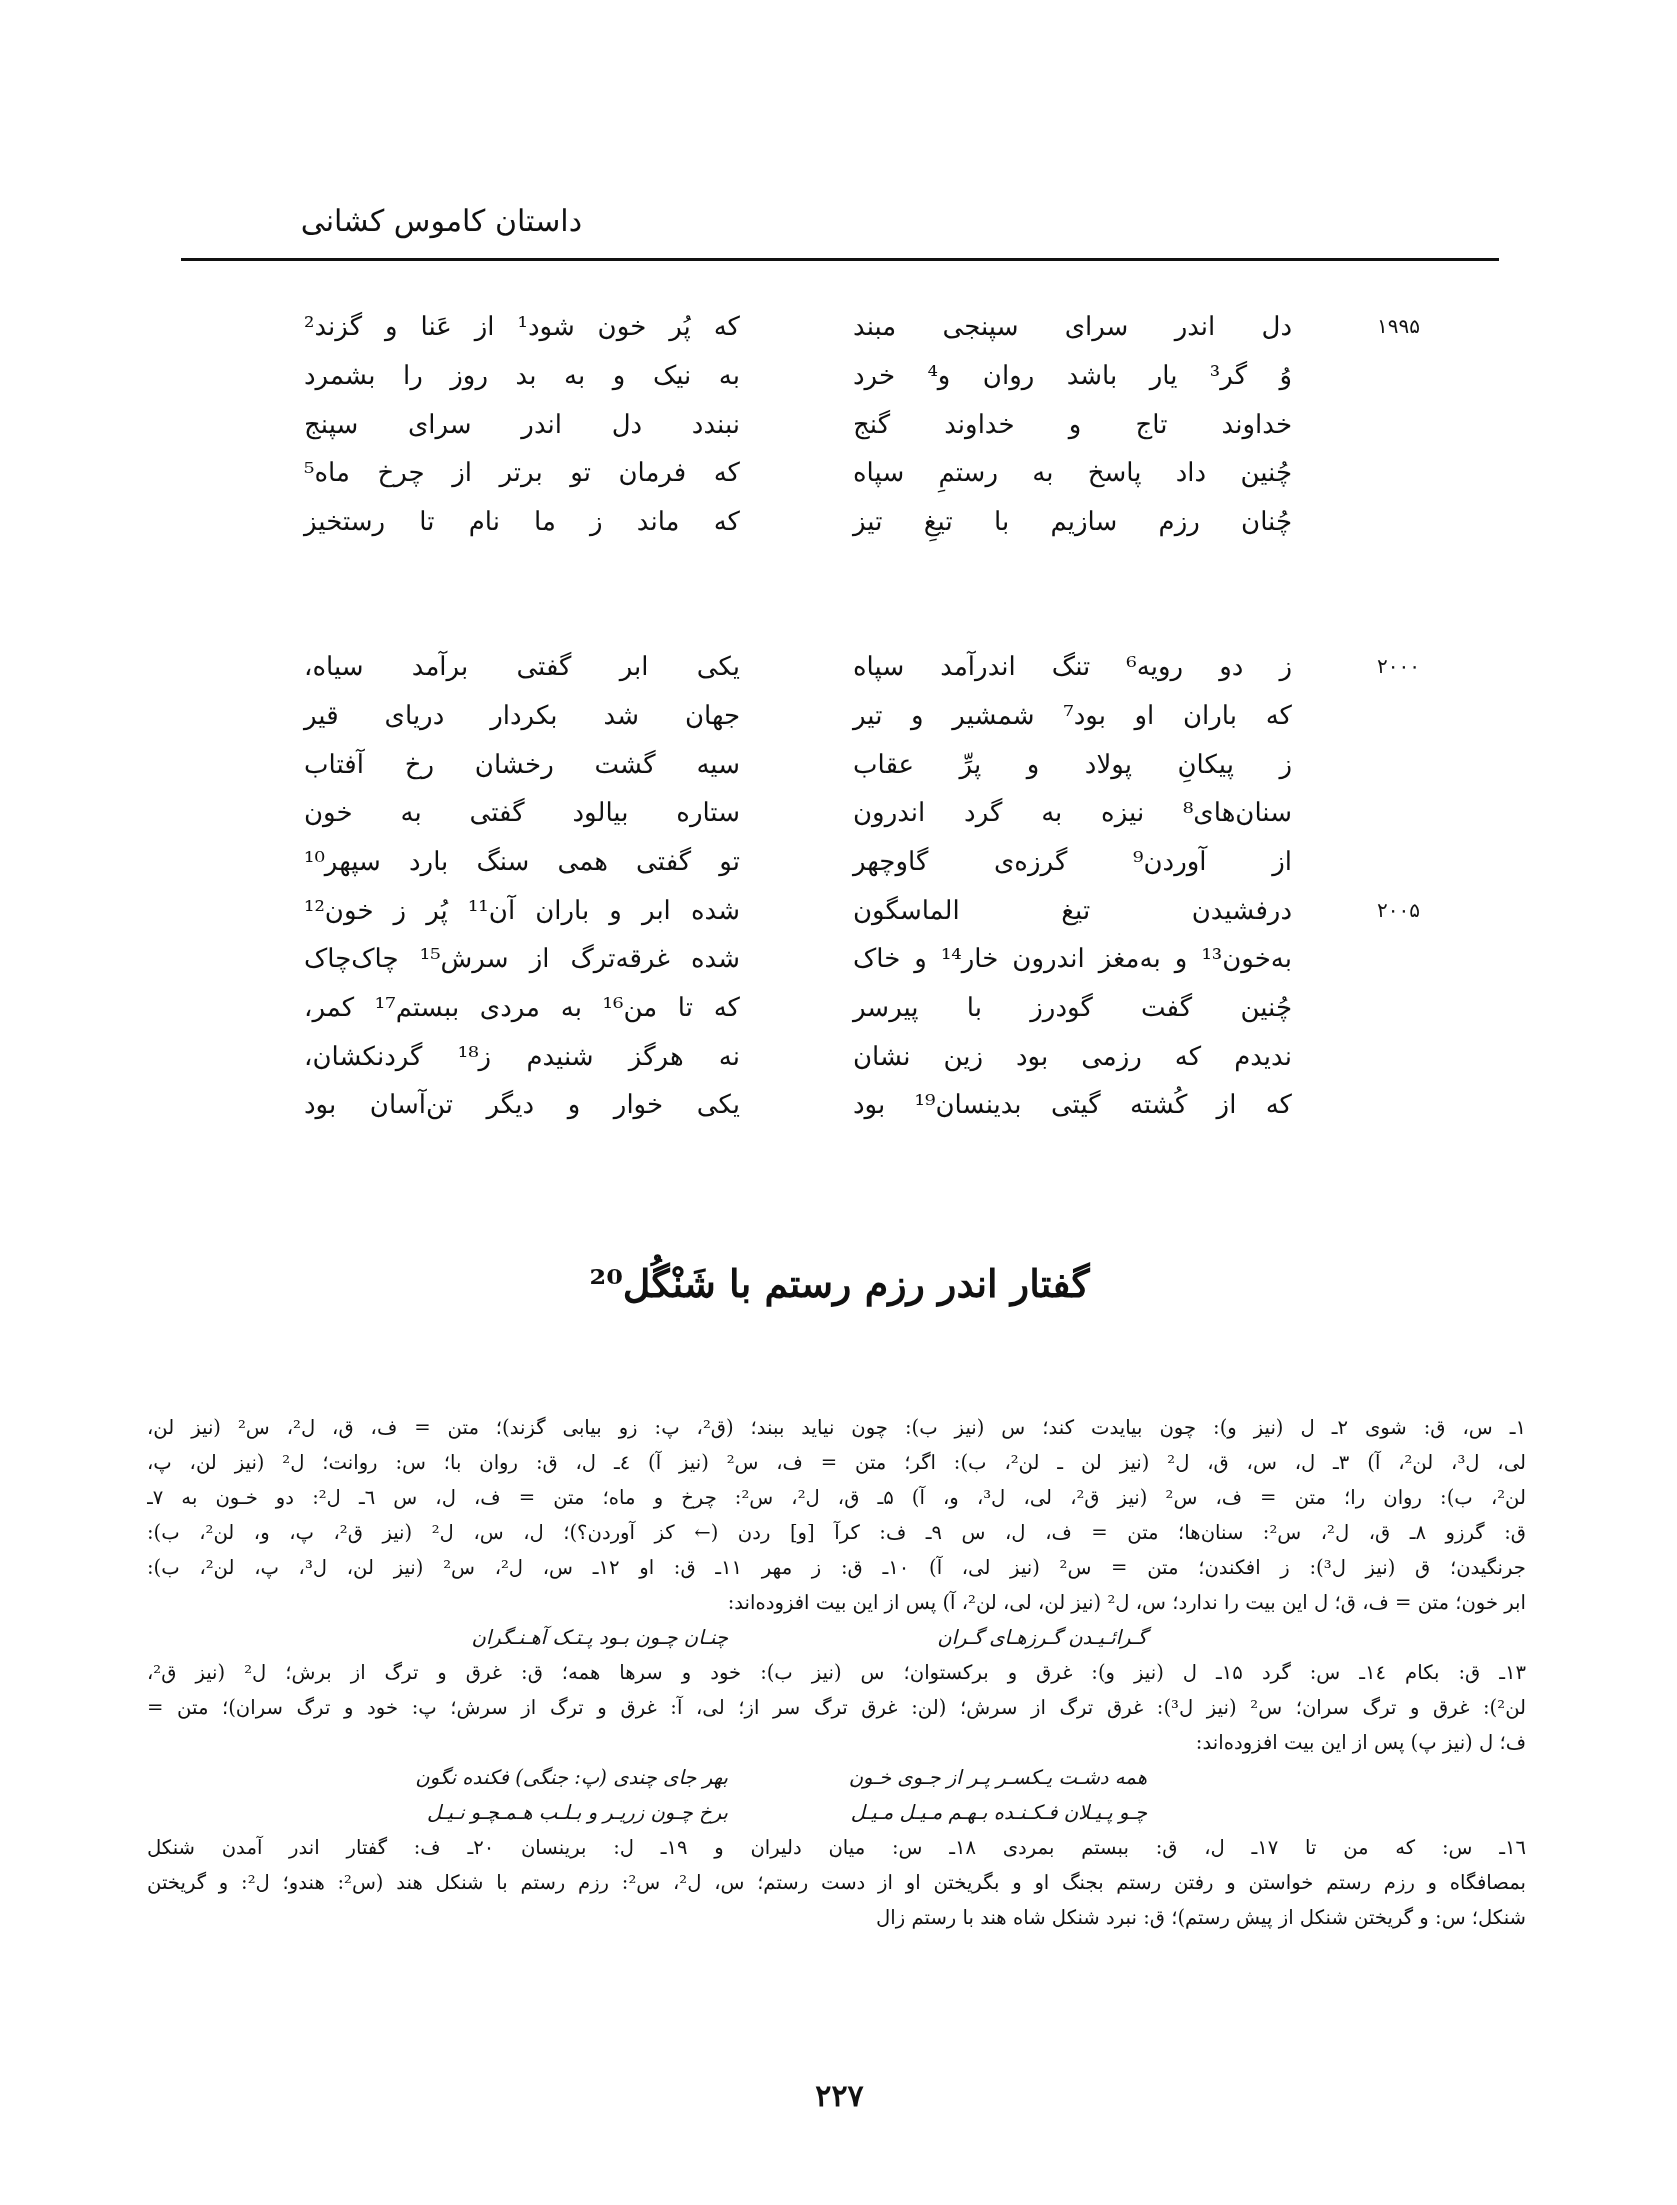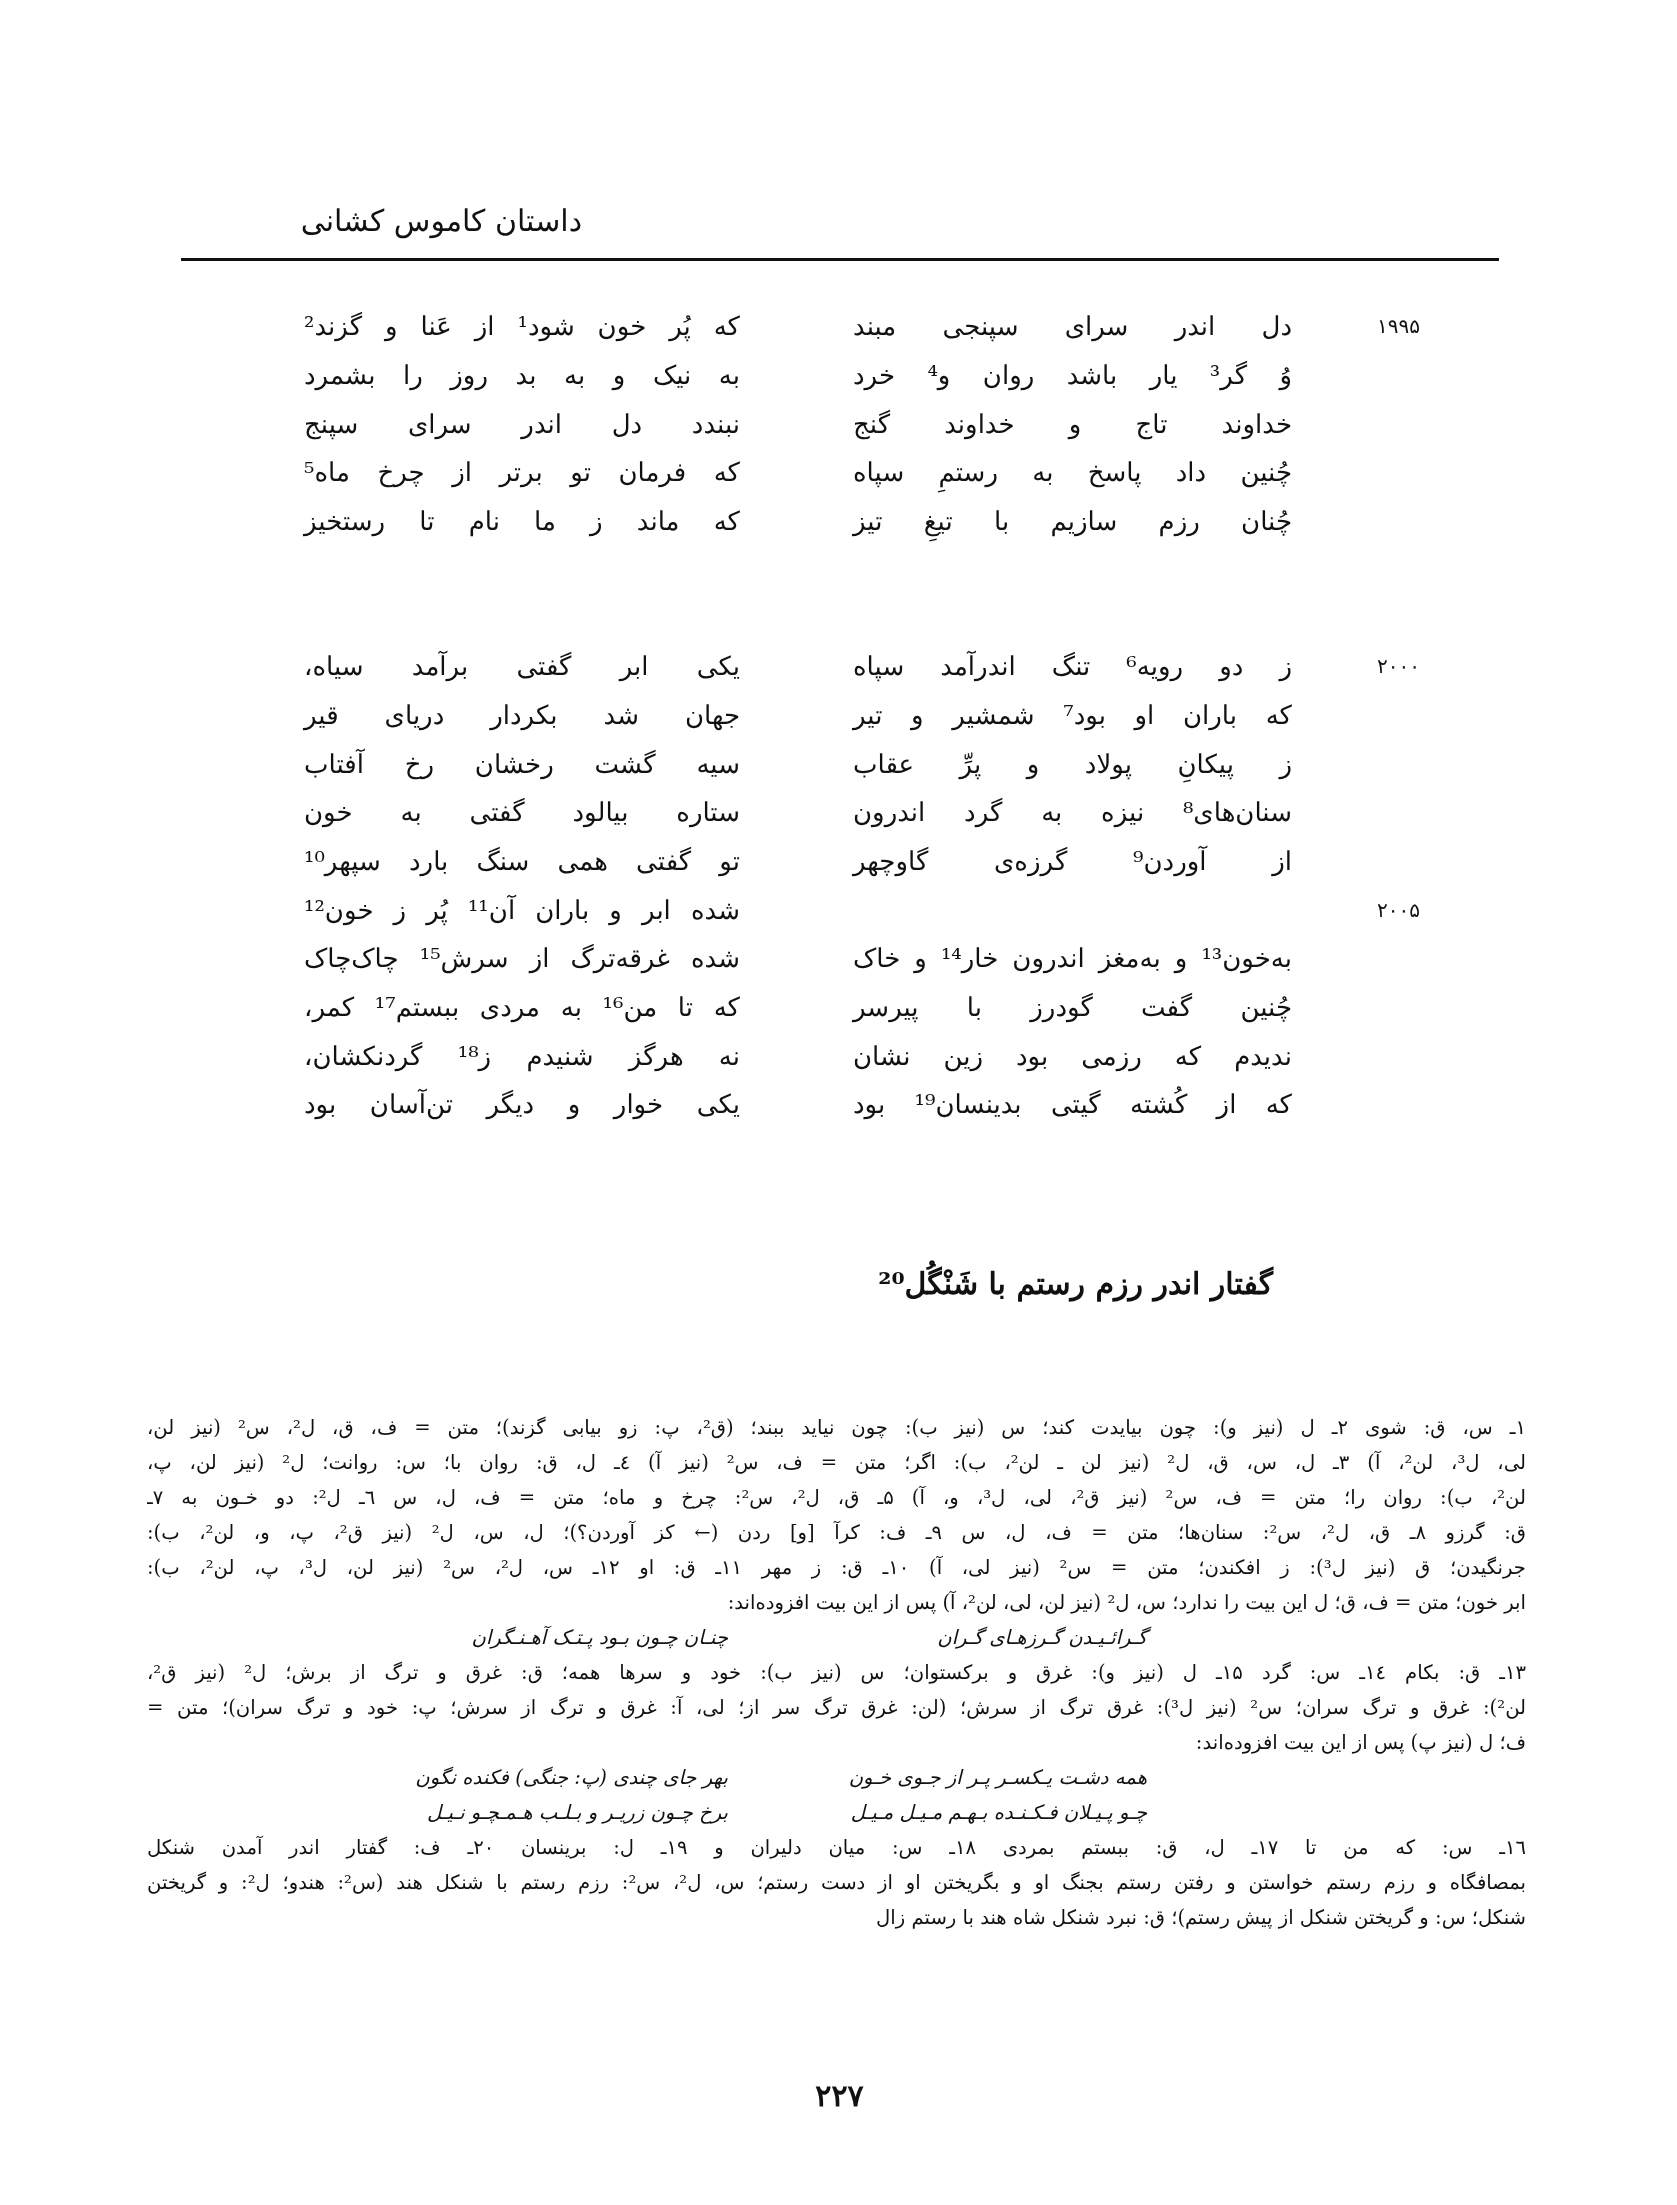--- a/index.html
+++ b/index.html
@@ -21,22 +21,22 @@
     position: absolute; direction: rtl; font-size: 26px; line-height: 41px;
     white-space: nowrap; text-align: justify; text-align-last: justify;
   }
   .hemi.right { left: 853px; width: 439px; }
   .hemi.left { left: 304px; width: 436px; }
   .verse-num {
     position: absolute; left: 1352px; width: 68px; direction: rtl; text-align: right;
     font-size: 20px; line-height: 41px; letter-spacing: 4px;
   }
   .section-title {
-    position: absolute; left: 406px; top: 1257px; width: 867px; text-align: right;
-    direction: rtl; font-size: 30px; font-weight: bold; line-height: 54px;
+    position: absolute; left: 406px; top: 1257px; width: 867px; text-align: center;
+    direction: rtl; font-size: 38px; font-weight: bold; line-height: 54px;
   }
   .footnotes { position: absolute; left: 147px; top: 1410px; width: 1379px; direction: rtl; }
   .fn-line {
     height: 35px; font-size: 19.6px; line-height: 35px; white-space: nowrap;
     text-align: justify; text-align-last: justify; overflow: hidden;
   }
   .fn-line.short { text-align-last: right; }
   .fn-couplet { height: 35px; position: relative; font-size: 19.6px; line-height: 35px; }
   .fn-couplet span { position: absolute; white-space: nowrap; font-style: italic; }
   .fn-couplet .c-right { right: 379px; }
@@ -93,20 +93,21 @@
     <div class="verse-row" style="top:792px">
       <span class="hemi right">سنان‌های⁸ نیزه به گرد اندرون</span>
       <span class="hemi left">ستاره بیالود گفتی به خون</span>
     </div>
     <div class="verse-row" style="top:841px">
       <span class="hemi right">از آوردن⁹ گرزه‌ی گاوچهر</span>
       <span class="hemi left">تو گفتی همی سنگ بارد سپهر¹⁰</span>
     </div>
     <div class="verse-row" style="top:890px">
       <span class="verse-num">۲۰۰۵</span>
+      <span class="hemi right">درفشیدن تیغ الماسگون</span>
       <span class="hemi left">شده ابر و باران آن¹¹ پُر ز خون¹²</span>
     </div>
     <div class="verse-row" style="top:938px">
       <span class="hemi right">به‌خون¹³ و به‌مغز اندرون خار¹⁴ و خاک</span>
       <span class="hemi left">شده غرقه‌ترگ از سرش¹⁵ چاک‌چاک</span>
     </div>
     <div class="verse-row" style="top:987px">
       <span class="hemi right">چُنین گفت گودرز با پیرسر</span>
       <span class="hemi left">که تا من¹⁶ به مردی ببستم¹⁷ کمر،</span>
     </div>

